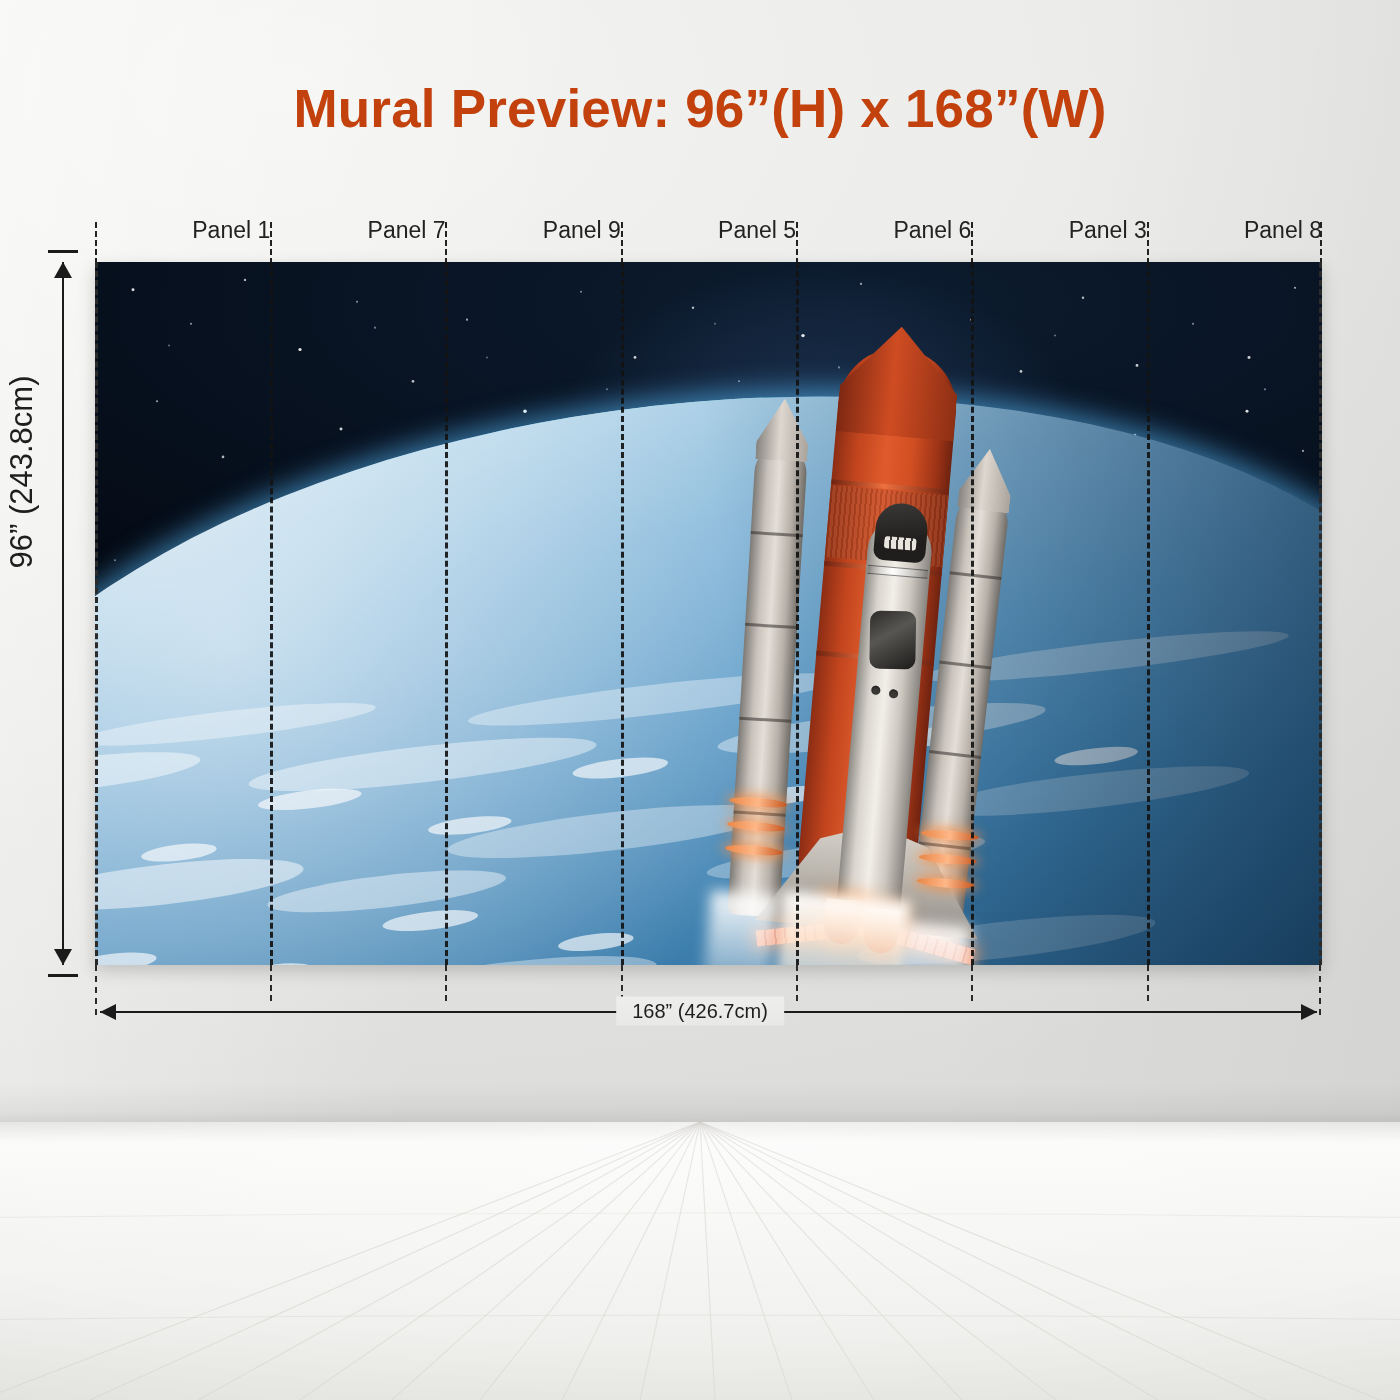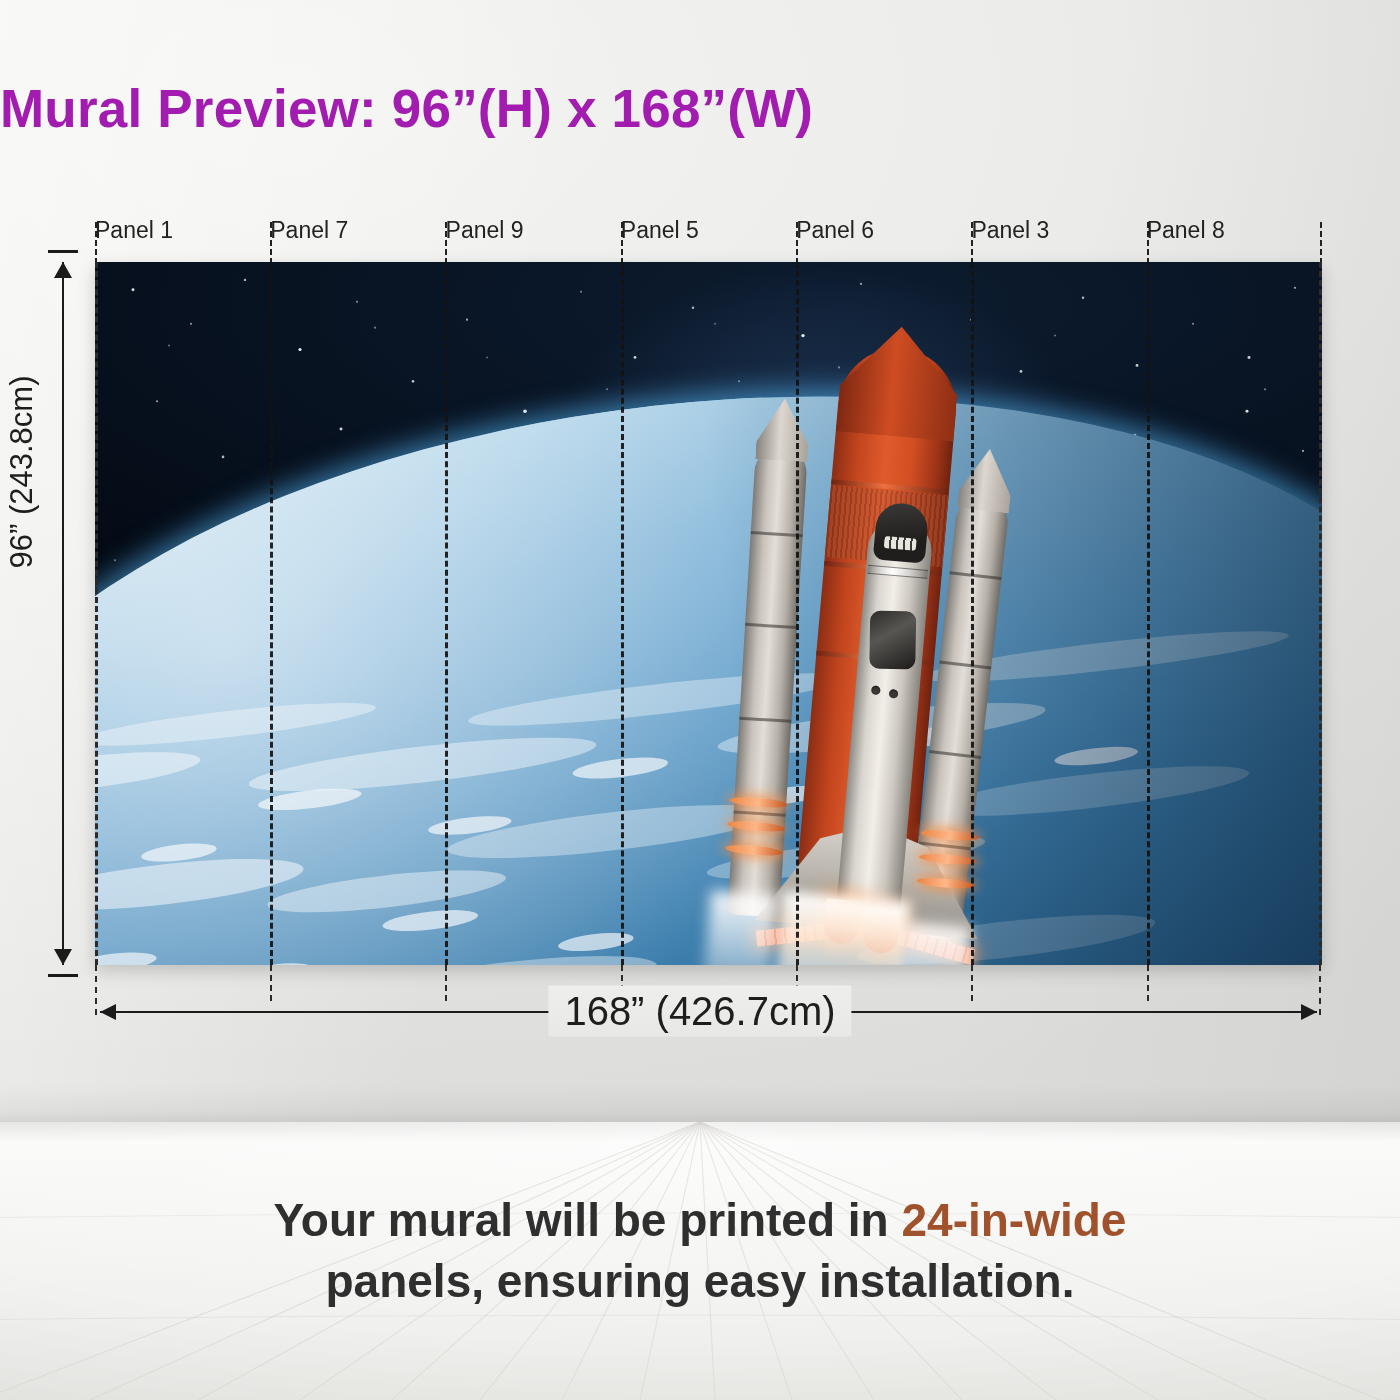--- a/index.html
+++ b/index.html
@@ -46,31 +46,32 @@
   }
   .floor-vig{
     position:absolute; left:0; top:0; width:100%; height:100%;
     background:radial-gradient(110% 130% at 50% 0%, rgba(255,255,255,.5), rgba(0,0,0,0) 60%,
                rgba(0,0,0,.05) 100%);
   }
 
   
   .heading{
     position:absolute; left:0; top:78px; width:1400px;
-    font-size:53px; font-weight:bold; color:#a21caf;
+    text-align:center;
+    font-size:53px; font-weight:bold; color:#c2410c;
     letter-spacing:.2px;
   }
 
   
   .panel-label-row{
     position:absolute; left:95px; top:212px; width:1227px; height:36px;
     display:flex;
   }
   .panel-label{
-    flex:1 1 0; text-align:left;
+    flex:1 1 0; text-align:right;
     font-size:23px; color:#222; line-height:36px;
     white-space:nowrap;
   }
 
   
   .panel-ticks{ position:absolute; left:95px; top:222px; width:1227px; height:42px; }
   .panel-tick{
     position:absolute; top:0; width:0; height:42px;
     border-left:2.5px dashed #222;
   }
@@ -314,21 +315,21 @@
     border-right:16px solid #1b1b1b;
   }
   .arrow-right{
     position:absolute; right:0; top:-7px; width:0; height:0;
     border-top:8px solid transparent; border-bottom:8px solid transparent;
     border-left:16px solid #1b1b1b;
   }
   .dim-h-label{
     position:absolute; left:700px; top:1011px;
     transform:translate(-50%,-50%);
-    font-size:40px; color:#1e1e1e; white-space:nowrap;
+    font-size:20px; color:#1e1e1e; white-space:nowrap;
     background:linear-gradient(180deg,#eeeeec,#e8e8e6);
     padding:3px 16px;
   }
 
   
   .caption{
     position:absolute; left:0; top:1190px; width:1400px;
     text-align:center;
     font-size:46px; font-weight:bold; color:#2f2f2f; line-height:1.33;
     padding:0 90px;
@@ -617,18 +618,14 @@
     <div class="arrow-down"></div>
   </div>
   <div class="dim-v-label">96” (243.8cm)</div>
 
   <div class="dim-h">
     <div class="arrow-left"></div>
     <div class="arrow-right"></div>
   </div>
   <div class="dim-h-label">168” (426.7cm)</div>
 
-  <div class="caption">
-    <span>Your mural will be printed in </span><span class="accent">24-in-wide</span><br>
-    <span>panels, ensuring easy installation.</span>
-  </div>
 
 </div>
 
 </body></html>

